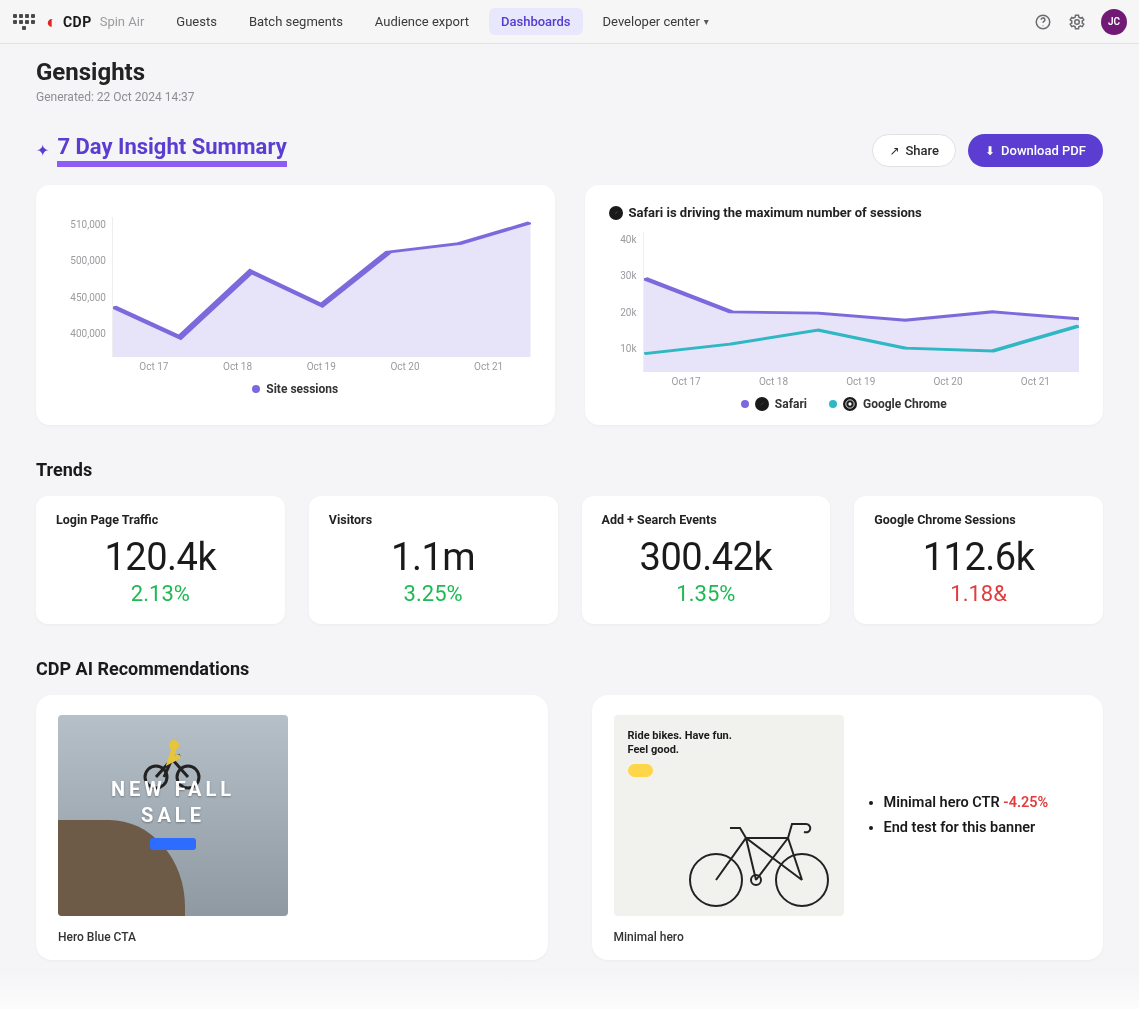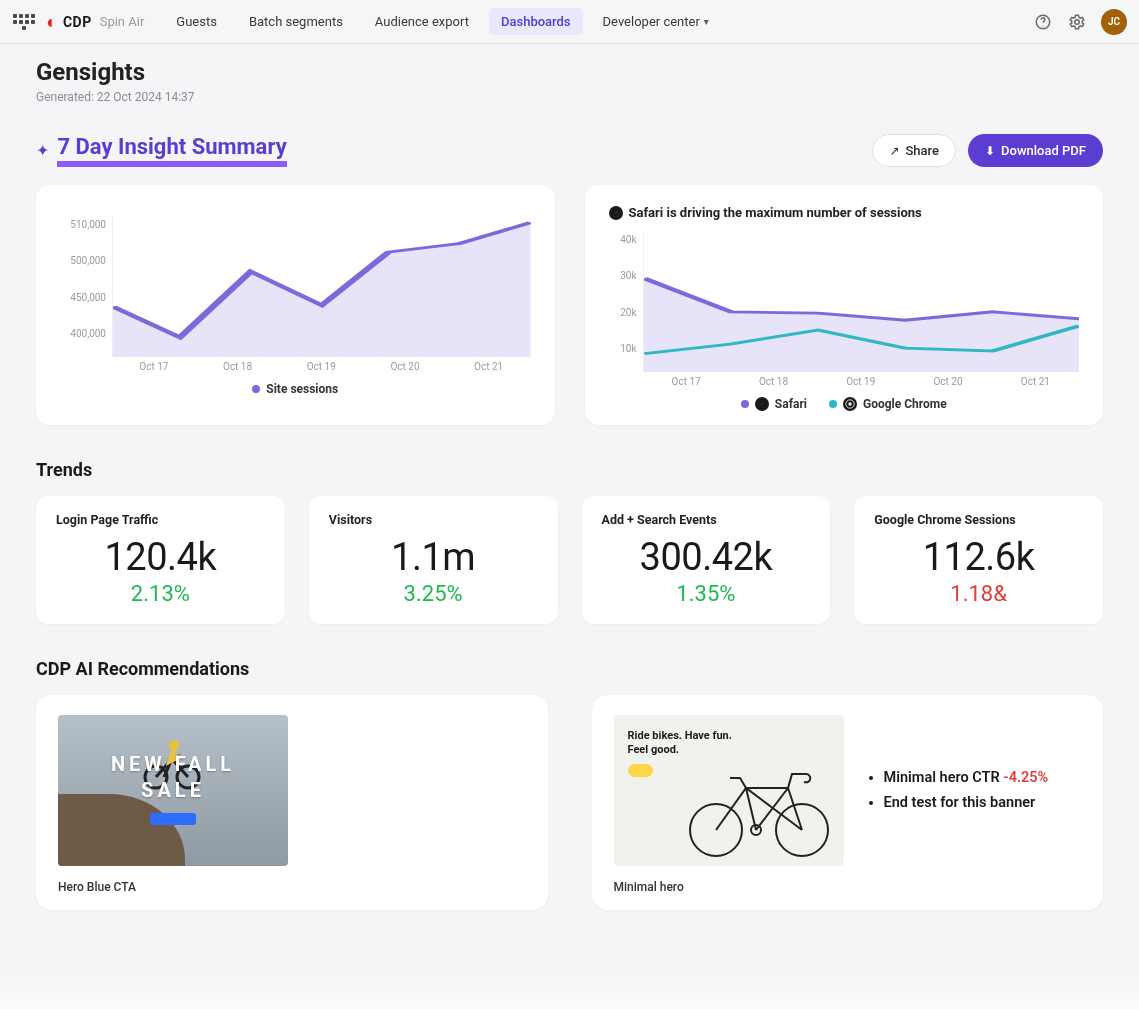--- a/index.html
+++ b/index.html
@@ -21,21 +21,21 @@
   .topbar .logo { display: flex; align-items: center; gap: 6px; margin-right: 8px; }
   .topbar .logo-mark { color: #e2261d; font-size: 18px; line-height: 1; }
   .topbar .logo-text { font-weight: 700; font-size: 14px; letter-spacing: 0.5px; }
   .topbar .subbrand { color: #9a9aa0; font-size: 13px; margin-right: 20px; }
   .topnav { display: flex; gap: 8px; align-items: center; }
   .topnav .item { padding: 6px 12px; font-size: 13px; color: #3a3a3a; border-radius: 6px; cursor: pointer; display: flex; align-items: center; gap: 4px; }
   .topnav .item.active { background: #e9e7fb; color: #4f3dd1; font-weight: 500; }
   .topnav .chev { font-size: 10px; color: #5a5a5a; }
   .topbar .right { margin-left: auto; display: flex; align-items: center; gap: 14px; }
   .topbar .ricon { width: 20px; height: 20px; color: #6b6b70; cursor: pointer; display:flex; align-items:center; justify-content:center; }
-  .topbar .avatar { width: 26px; height: 26px; border-radius: 50%; background: #a16207; color: #fff; font-size: 10px; font-weight: 600; display: flex; align-items: center; justify-content: center; cursor: pointer; }
+  .topbar .avatar { width: 26px; height: 26px; border-radius: 50%; background: #701a75; color: #fff; font-size: 10px; font-weight: 600; display: flex; align-items: center; justify-content: center; cursor: pointer; }
 
   
   .page { padding: 14px 36px 40px; }
   .page-title { font-size: 24px; font-weight: 700; color: #222; }
   .page-sub { font-size: 12px; color: #8d8d93; margin-top: 4px; }
 
   .summary-row { display: flex; align-items: center; margin-top: 30px; margin-bottom: 18px; }
   .summary-left { display: flex; align-items: center; gap: 8px; }
   .sparkle { color: #5b3dd1; font-size: 16px; }
   .summary-title { font-size: 22px; font-weight: 700; color: #5b3dd1; border-bottom: 6px solid #8b5cf6; padding-bottom: 2px; }
@@ -75,21 +75,21 @@
   .metric .label { font-size: 12.5px; font-weight: 700; color: #222; }
   .metric .value { font-size: 38px; font-weight: 400; text-align: center; margin-top: 8px; letter-spacing: -0.5px; }
   .metric .delta { font-size: 22px; font-weight: 400; text-align: center; margin-top: 2px; }
   .delta.pos { color: #1db954; }
   .delta.neg { color: #e23c3c; }
 
   
   .rec-grid { display: flex; gap: 44px; }
   .rec { flex: 1; background: #fff; border-radius: 16px; padding: 20px 22px 16px; box-shadow: 0 1px 3px rgba(0,0,0,0.04); }
   .rec-body { display: flex; gap: 22px; align-items: center; }
-  .rec-thumb { width: 230px; height: 151px; border-radius: 4px; overflow: hidden; flex-shrink: 0; }
+  .rec-thumb { width: 230px; height: 201px; border-radius: 4px; overflow: hidden; flex-shrink: 0; }
   .rec-points { list-style: disc; padding-left: 18px; font-size: 14.5px; font-weight: 600; line-height: 1.7; }
   .rec-points .pos { color: #1db954; }
   .rec-points .neg { color: #e23c3c; }
   .rec-caption { font-size: 12px; color: #333; margin-top: 14px; font-weight: 500; }
 
   
   .thumb-sale { position: relative; width:100%; height:100%; background: linear-gradient(#b6c0c8,#8e99a1); display:flex; align-items:center; justify-content:center; }
   .thumb-sale .rock { position:absolute; bottom:0; left:0; width:55%; height:48%; background:#6d5a47; border-top-right-radius:60% 90%; }
   .thumb-sale .txt { position:relative; color:#fff; font-weight:700; letter-spacing:4px; font-size:20px; text-align:center; line-height:1.3; text-shadow:0 1px 2px rgba(0,0,0,0.3); }
   .thumb-sale .cta { margin-top:10px; display:inline-block; background:#2d6cff; width:46px; height:12px; border-radius:3px; }

